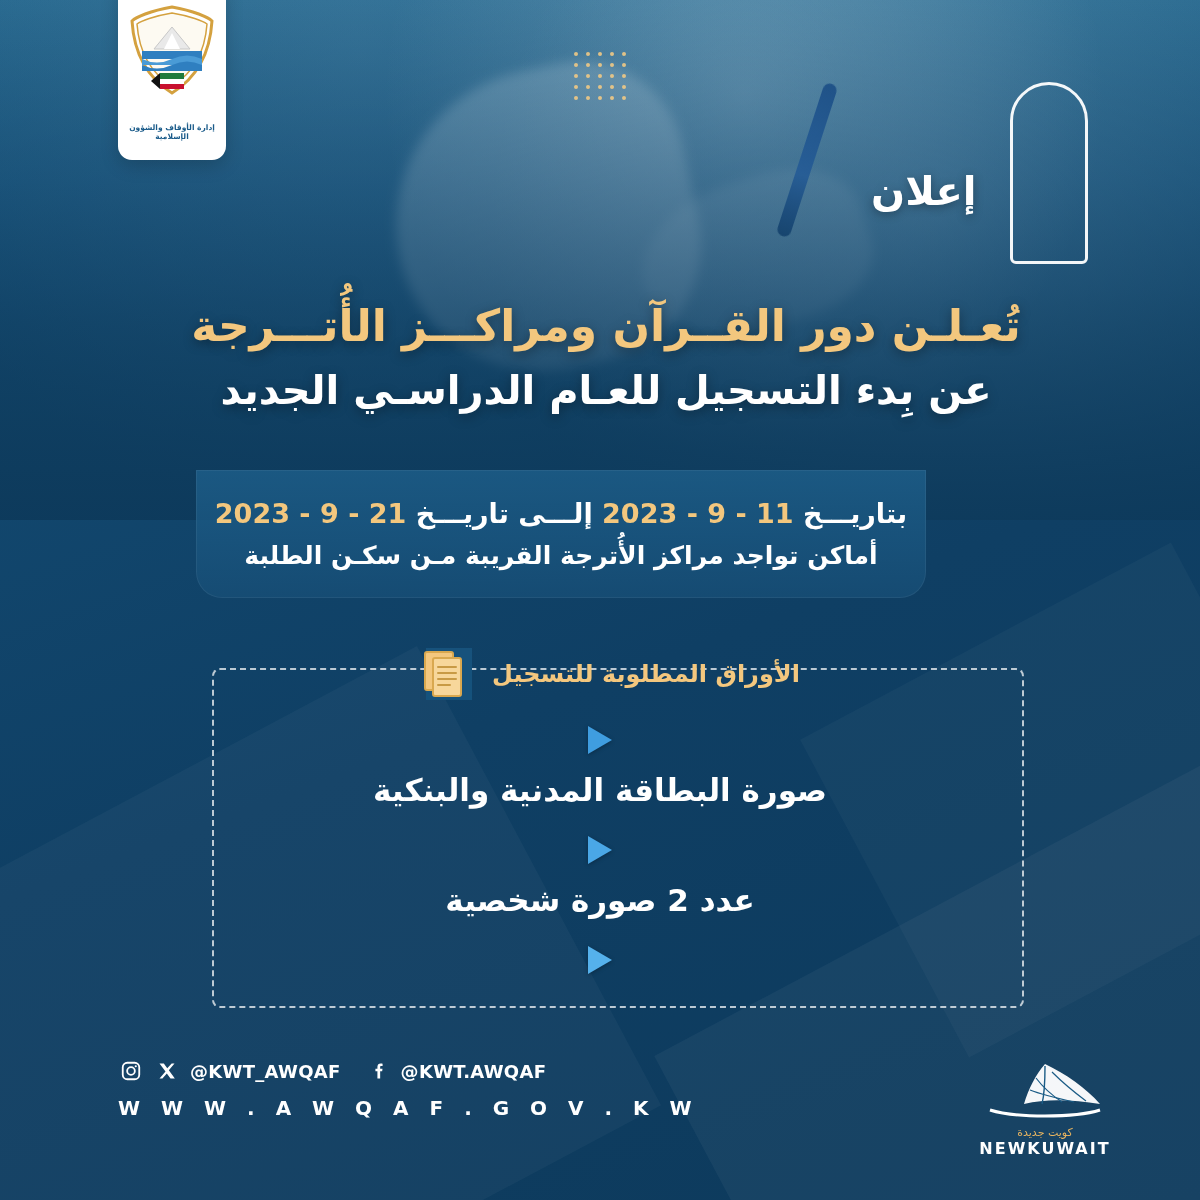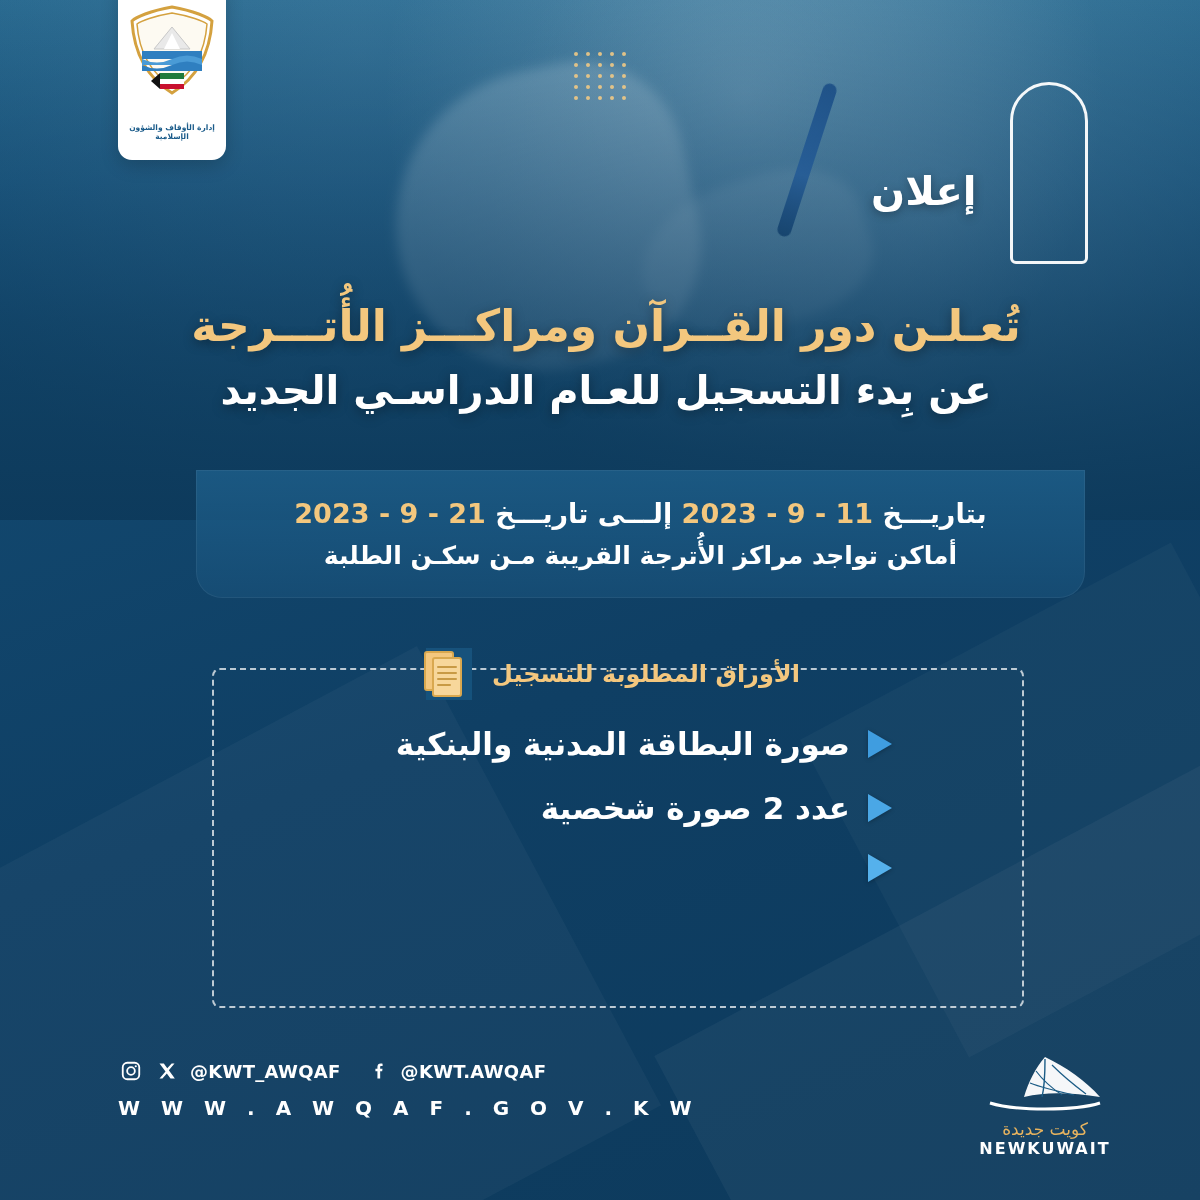--- a/index.html
+++ b/index.html
@@ -113,21 +113,21 @@
     margin-top: 16px;
     color: #ffffff;
     font-size: 40px; font-weight: bold;
     text-shadow: 0 3px 12px rgba(0,0,0,.35);
     white-space: nowrap;
   }
 
   
   .date-panel {
     position: absolute; left: 196px; top: 470px;
-    width: 889px; min-height: 128px;
+    width: 730px; min-height: 128px;
     background: linear-gradient(180deg, rgba(30,96,140,0.78) 0%, rgba(23,78,118,0.78) 100%);
     border-radius: 0 0 26px 26px;
     box-shadow: inset 0 0 0 1px rgba(255,255,255,0.06);
     display: flex; flex-direction: column; align-items: center; justify-content: center;
     gap: 12px;
     padding: 16px 26px;
   }
   .date-line {
     color: #ffffff; font-size: 27px; font-weight: bold; letter-spacing: .5px;
     white-space: nowrap;
@@ -167,20 +167,21 @@
   }
   .docs-list {
     position: absolute; top: 56px; right: 0; left: 0;
     display: flex; flex-direction: column; gap: 28px; align-items: center;
   }
   .doc-item {
     display: flex; align-items: center; gap: 18px;
     width: 620px;
     justify-content: flex-start;
     padding-right: 36px;
+    flex-direction: column;
   }
   .doc-text {
     color: #ffffff; font-size: 31px; font-weight: bold;
     white-space: nowrap;
   }
   .tri {
     width: 0; height: 0;
     border-top: 14px solid transparent;
     border-bottom: 14px solid transparent;
     border-right: 24px solid #3f9de0;
@@ -199,21 +200,21 @@
   .sicon { width: 26px; height: 26px; display: inline-flex; align-items: center; justify-content: center; }
   .handle { color: #ffffff; font-size: 18px; font-weight: bold; letter-spacing: .3px; }
   .site {
     position: absolute; left: 118px; top: 1096px;
     color: #ffffff; font-size: 20px; font-weight: bold; letter-spacing: 7px; direction: ltr;
   }
   .nk {
     position: absolute; right: 70px; bottom: 42px;
     width: 170px; text-align: center; color: #fff;
   }
-  .nk-ar { color: #e8b45f; font-size: 17px; margin-top: 2px; }
+  .nk-ar { color: #e8b45f; font-size: 11px; margin-top: 2px; }
   .nk-en { font-size: 16px; font-weight: bold; letter-spacing: 2px; }
 </style>
 </head>
 <body>
 
 <div class="poster">
 
   <div class="photo-band">
     <div class="sleeve a"></div>
     <div class="sleeve b"></div>

